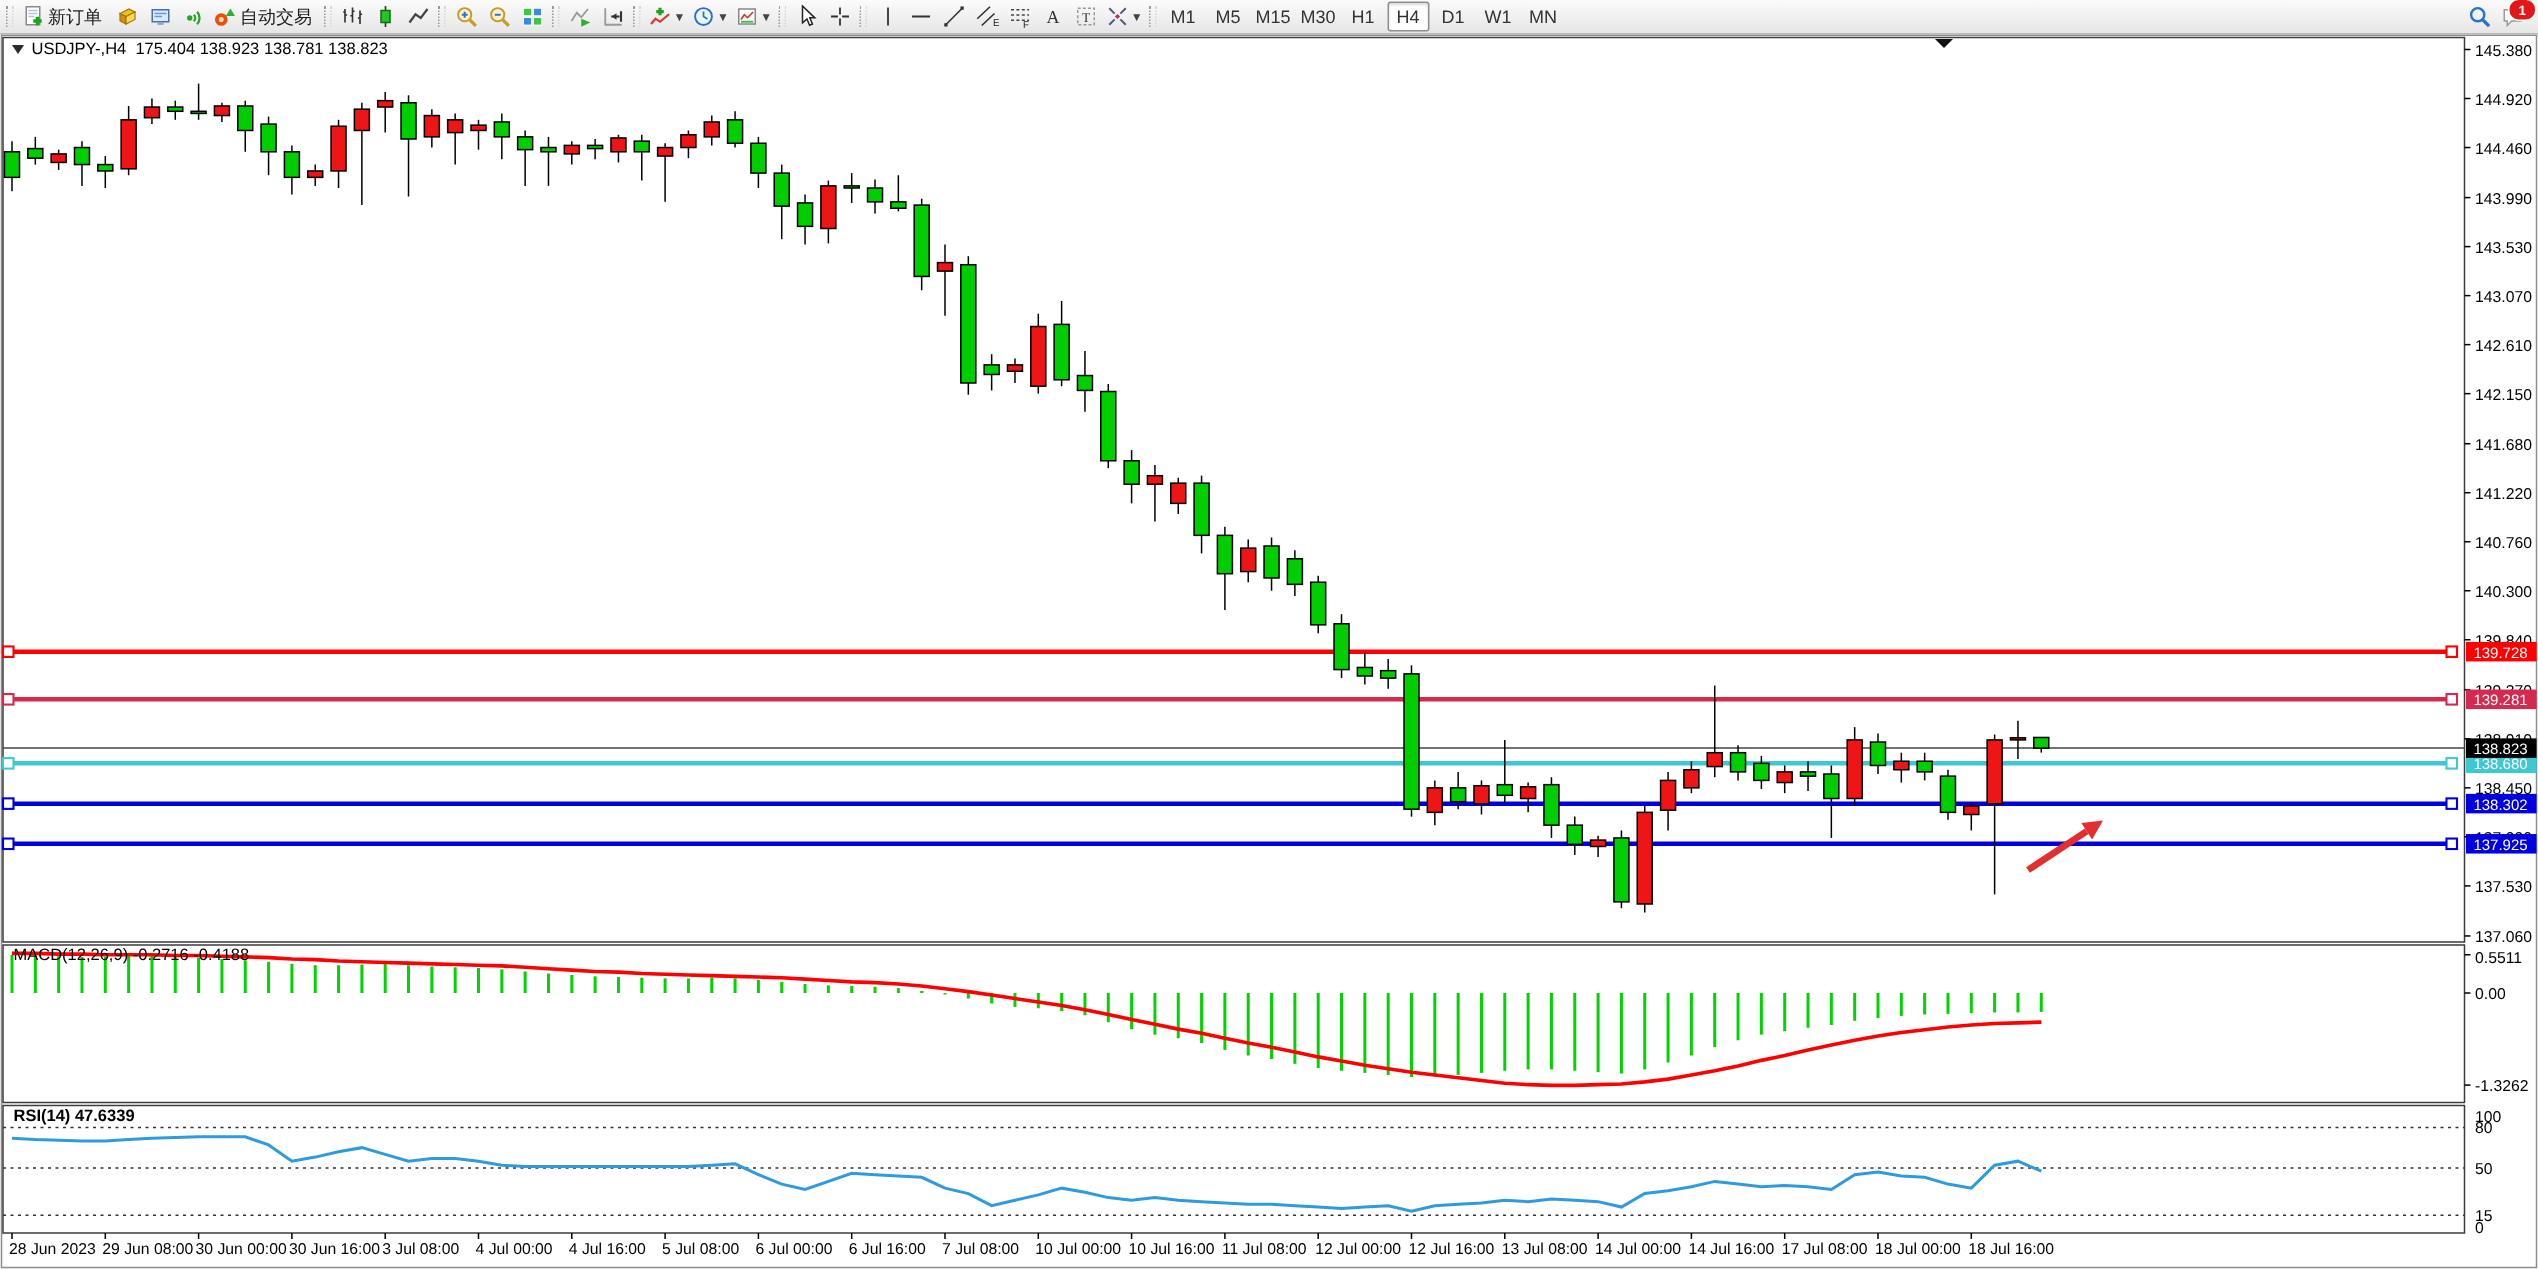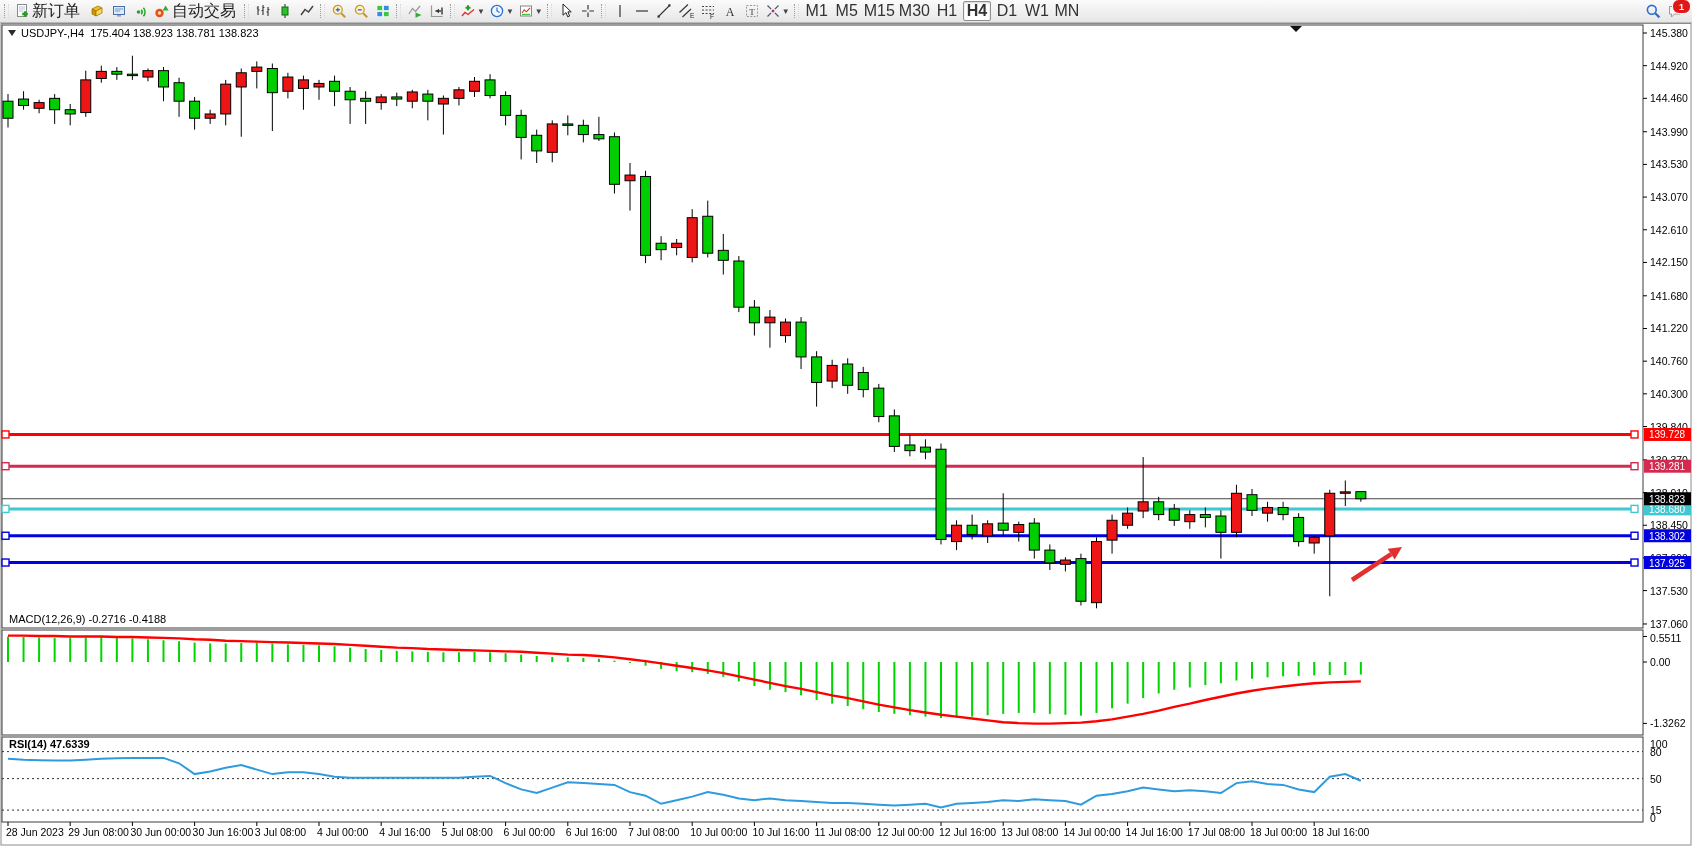--- a/index.html
+++ b/index.html
@@ -5,38 +5,38 @@
   html,body{margin:0;padding:0;background:#d4d0c8;}
   .stage{position:relative;width:1692px;height:846px;background:#ffffff;
          font-family:"Liberation Sans",sans-serif;overflow:hidden;}
   
   .toolbar{position:absolute;left:0;top:0;width:1692px;height:23px;z-index:5;
            display:flex;align-items:center;background:linear-gradient(#fbfbfb,#e6e6e6);
            border-bottom:1px solid #b9b9b9;box-sizing:border-box;padding-left:2px;}
   .grip{width:3px;height:14px;border-left:1px dotted #9a9a9a;border-right:1px dotted #d8d8d8;margin:0 3px 0 2px;}
   .tbtn{height:20px;min-width:22px;display:flex;align-items:center;justify-content:center;
         border:1px solid transparent;border-radius:2px;cursor:default;box-sizing:border-box;padding:0 1px;}
-  .tbtn .lbl{font-size:16px;color:#1a1a1a;margin:0 4px 0 2px;white-space:nowrap;}
+  .tbtn .lbl{font-size:12px;color:#1a1a1a;margin:0 4px 0 2px;white-space:nowrap;}
   .tbtn .caret{font-size:8px;color:#444;margin-left:1px;}
   .tbtn svg{display:block;}
   .tf{height:18px;min-width:26px;display:flex;align-items:center;justify-content:center;
-      font-size:16px;color:#333;border:1px solid transparent;border-radius:2px;margin:0 1px;}
-  .tf.active{background:#ffffff;border:1px solid #8f8f8f;box-shadow:inset 0 1px 2px rgba(0,0,0,.18);font-weight:bold;}
+      font-size:12px;color:#333;border:1px solid transparent;border-radius:2px;margin:0 1px;}
+  .tf.active{background:#ffffff;border:1px solid #8f8f8f;box-shadow:inset 0 1px 2px rgba(0,0,0,.18);font-weight:normal;}
   .tb-right{margin-left:auto;display:flex;align-items:center;padding-right:6px;}
   .bubble-wrap{position:relative;}
   .badge{position:absolute;top:-3px;right:-6px;min-width:13px;height:13px;border-radius:7px;
          background:#e01818;color:#fff;font-size:9px;font-weight:bold;display:flex;
          align-items:center;justify-content:center;padding:0 2px;border:1px solid #fff;}
   
   #chart-svg{position:absolute;left:0;top:0;}
   .pane-label{position:absolute;z-index:4;font-size:11px;color:#000;white-space:pre;}
   #chart-header{left:8px;top:27px;display:flex;align-items:center;}
   #chart-header .tri{width:0;height:0;border-left:4px solid transparent;border-right:4px solid transparent;
                      border-top:6px solid #2b2b2b;margin-right:5px;}
-  #macd-label{left:9px;top:613px;}
+  #macd-label{left:9px;top:631px;}
   #rsi-label{left:9px;top:738px;font-weight:bold;}
 </style>
 </head>
 <body>
 
 <div class="stage">
   <div class="toolbar" id="toolbar">
       <div class="grip"></div>
       <div class="tbtn">
         <svg width="16" height="16" viewBox="0 0 16 16">

